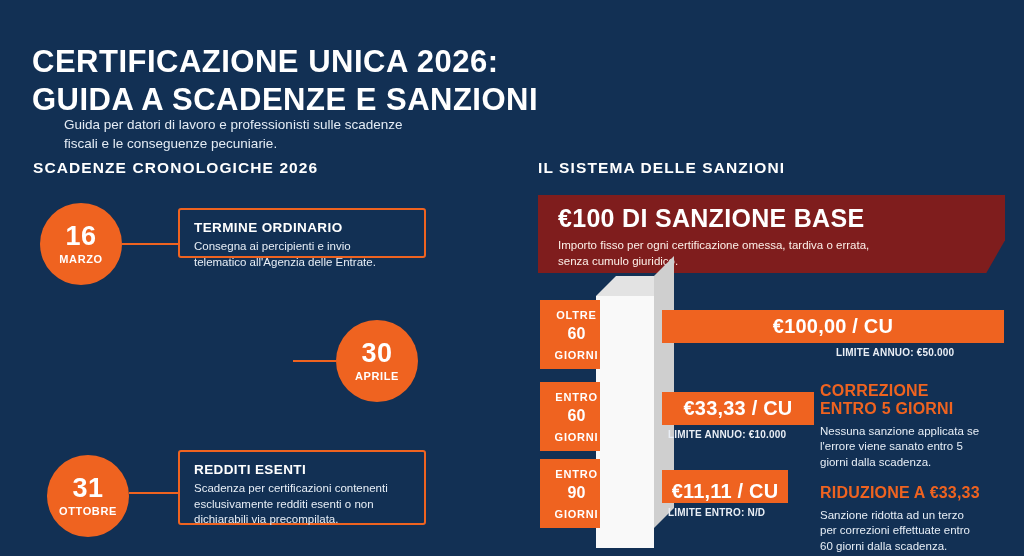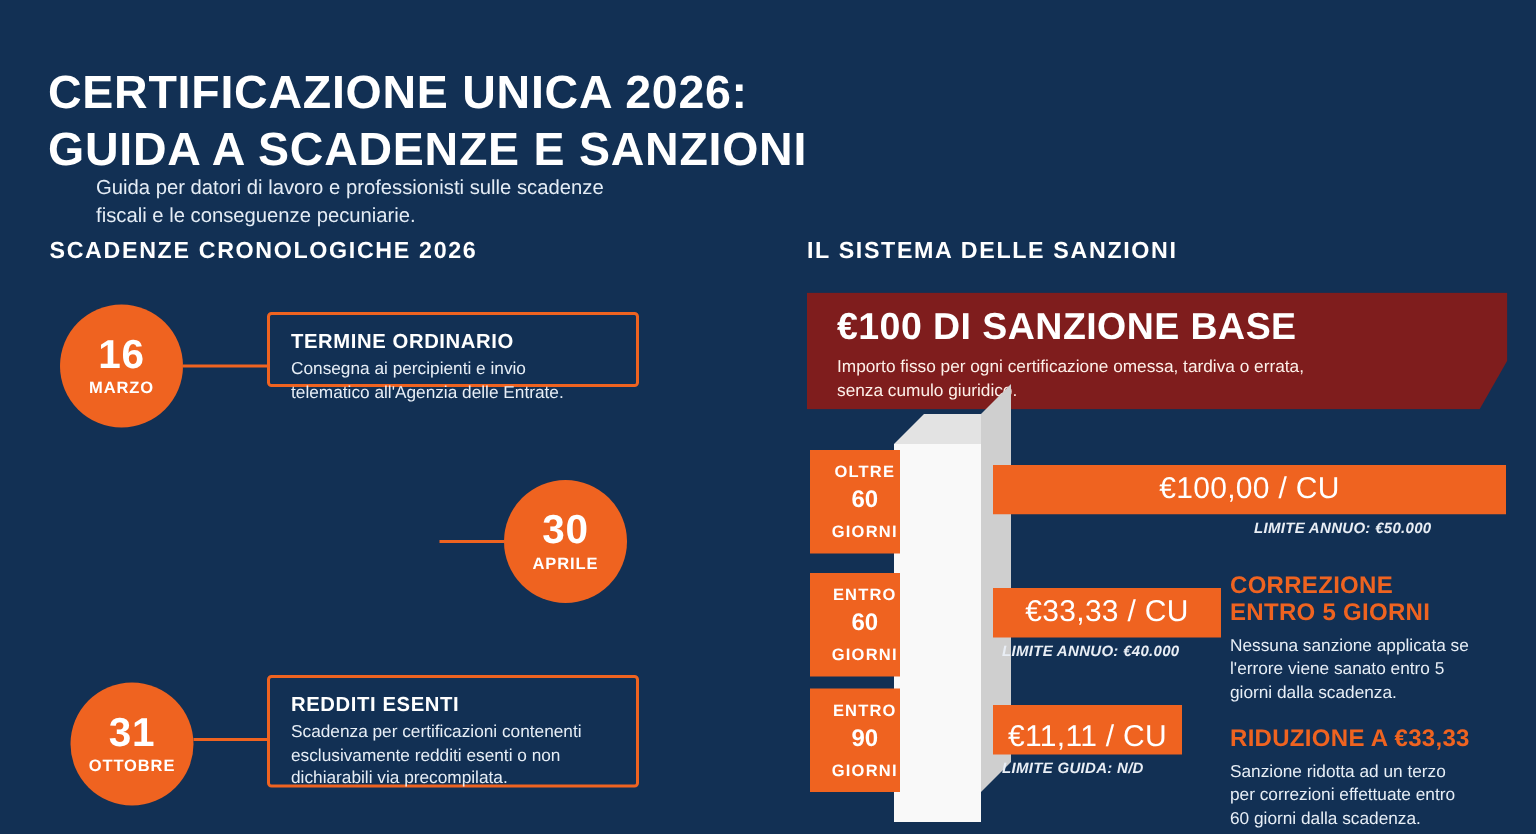--- a/index.html
+++ b/index.html
@@ -208,34 +208,33 @@
   .bar {
     position: absolute;
     background: #ef6320;
     height: 33px;
     display: flex;
     align-items: center;
     justify-content: center;
   }
   .bar .amt {
     font-size: 20px;
-    font-weight: normal;
+    font-weight: bold;
     letter-spacing: 0.2px;
   }
   #bar-1 { left: 662px; top: 310px; width: 342px; clip-path: polygon(0 0, 100% 0, 100% 100%, 0 100%); }
   #bar-2 { left: 662px; top: 392px; width: 152px; }
   #bar-3 { left: 662px; top: 470px; width: 126px; align-items: flex-end; }
 
   .limit {
     position: absolute;
     font-size: 10px;
     font-weight: bold;
     letter-spacing: 0.2px;
     color: #e9eef5;
-    font-style: italic;
   }
   #limit-1 { left: 836px; top: 347px; }
   #limit-2 { left: 668px; top: 429px; }
   #limit-3 { left: 668px; top: 507px; }
 
   
   .info-panel {
     position: absolute;
     left: 820px;
     top: 382px;
@@ -322,31 +321,31 @@
   <div class="limit" id="limit-1">LIMITE ANNUO: €50.000</div>
 
   <div class="tier-label" id="tier-2">
     <span class="l1">ENTRO</span>
     <span class="l2">60</span>
     <span class="l3">GIORNI</span>
   </div>
   <div class="bar" id="bar-2">
     <span class="amt">€33,33 / CU</span>
   </div>
-  <div class="limit" id="limit-2">LIMITE ANNUO: €40.000</div>
+  <div class="limit" id="limit-2">LIMITE ANNUO: €10.000</div>
 
   <div class="tier-label" id="tier-3">
     <span class="l1">ENTRO</span>
     <span class="l2">90</span>
     <span class="l3">GIORNI</span>
   </div>
   <div class="bar" id="bar-3">
     <span class="amt">€11,11 / CU</span>
   </div>
-  <div class="limit" id="limit-3">LIMITE GUIDA: N/D</div>
+  <div class="limit" id="limit-3">LIMITE ENTRO: N/D</div>
 
   <div class="info-panel">
     <div>
       <div class="info-title">CORREZIONE
 ENTRO 5 GIORNI</div>
       <div class="info-desc">Nessuna sanzione applicata se
 l'errore viene sanato entro 5
 giorni dalla scadenza.</div>
     </div>
     <div class="info-block-2">

